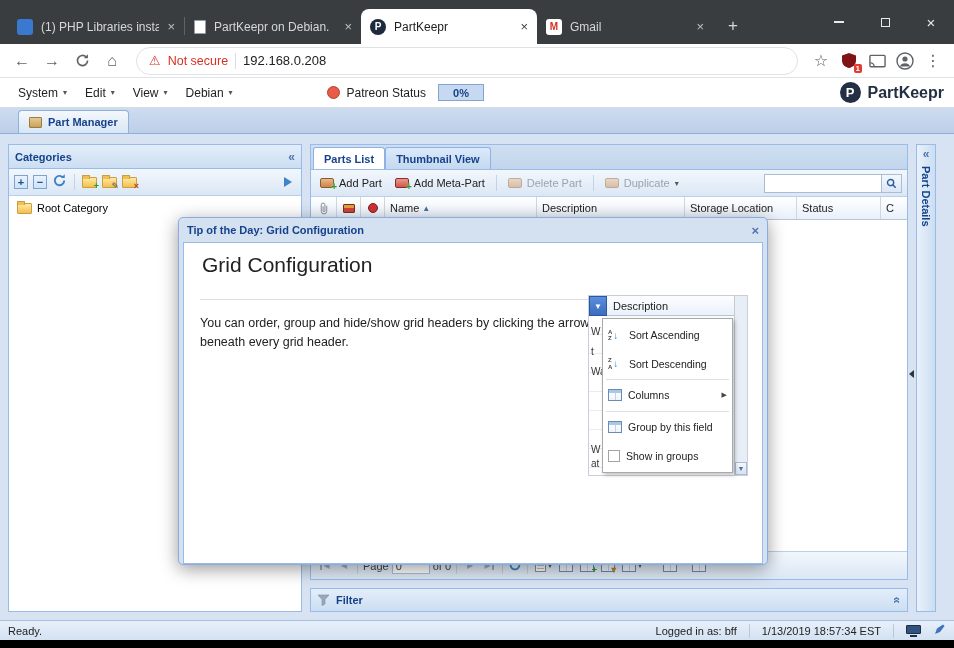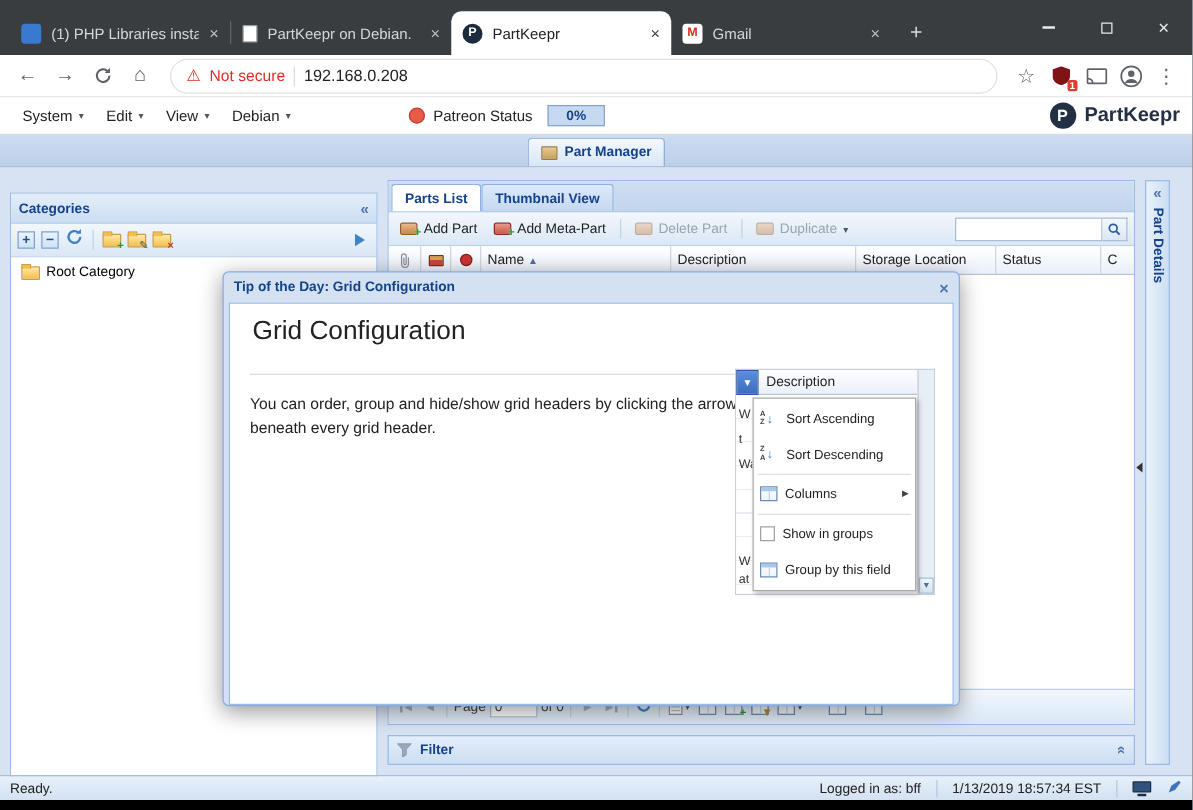--- a/index.html
+++ b/index.html
@@ -41,21 +41,21 @@
   .pkbar{height:30px;background:#fff;display:flex;align-items:center;padding:0 10px;gap:2px;border-bottom:1px solid #d7dbe2;}
   .pkmenu{font-size:12px;color:#222;padding:4px 8px;display:flex;gap:5px;align-items:center;}
   .caret{font-size:8px;color:#555;}
   .patreon{display:flex;align-items:center;gap:7px;margin-left:84px;font-size:12px;color:#222;}
   .pdot{width:13px;height:13px;border-radius:50%;background:#e85b46;border:1px solid #b5402f;}
   .progress{width:46px;height:17px;border:1px solid #86a5ce;background:#c6d9f1;color:#15428b;font-size:11px;font-weight:bold;display:flex;align-items:center;justify-content:center;margin-left:10px;}
   .brand{margin-left:auto;display:flex;align-items:center;gap:7px;font-size:16px;font-weight:bold;color:#232f42;}
   .brandicon{width:21px;height:21px;border-radius:50%;background:#232f42;color:#fff;font-size:13px;font-weight:bold;display:flex;align-items:center;justify-content:center;}
 
   
-  .wstabs{height:26px;background:linear-gradient(#cddcf0,#bccfe8);border-bottom:1px solid #8fb0d8;display:flex;align-items:flex-end;padding:0 18px;justify-content:center;}
+  .wstabs{height:26px;background:linear-gradient(#cddcf0,#bccfe8);border-bottom:1px solid #8fb0d8;display:flex;align-items:flex-end;padding:0 18px;}
   .wstab{height:23px;background:linear-gradient(#f4f8fc,#d8e6f5);border:1px solid #8fb0d8;border-bottom:none;border-radius:4px 4px 0 0;display:flex;align-items:center;gap:6px;padding:0 10px;font-size:11px;font-weight:bold;color:#15428b;}
   .boxicon{width:13px;height:11px;background:linear-gradient(#e7c98f,#c9a25d);border:1px solid #9c7b3e;border-radius:1px;}
 
   
   .viewport{position:absolute;left:0;right:0;top:134px;bottom:20px;background:#d7e3f3;}
   .panel{position:absolute;border:1px solid #99bbe8;background:#fff;display:flex;flex-direction:column;}
   .phead{height:24px;background:linear-gradient(#e4eefa,#cbdef2);border-bottom:1px solid #99bbe8;display:flex;align-items:center;padding:0 6px;font-size:11px;font-weight:bold;color:#15428b;flex:none;}
   .ptool{height:27px;background:linear-gradient(#f2f7fc,#dbe7f5);border-bottom:1px solid #b9d0ea;display:flex;align-items:center;gap:5px;padding:0 5px;flex:none;}
   .tool{margin-left:auto;color:#4f75ad;font-size:12px;font-weight:bold;line-height:1;}
   .tsep{width:1px;height:16px;background:#c3d2e4;margin:0 2px;}
@@ -264,21 +264,21 @@
 
   <div class="wstabs">
     <div class="wstab">
       <span class="boxicon"></span>
       <span>Part Manager</span>
     </div>
   </div>
 
   <div class="viewport">
 
-    <div class="panel" style="left:8px;top:20px;width:294px;height:468px;">
+    <div class="panel" style="left:8px;top:10px;width:294px;height:468px;">
       <div class="phead">
         <span>Categories</span>
         <span class="tool">«</span>
       </div>
       <div class="ptool">
         <span class="sqicon">+</span>
         <span class="sqicon">−</span>
         <span>
           <svg width="15" height="15" viewBox="0 0 16 16">
               <path d="M13 8a5 5 0 1 1-1.5-3.5" fill="none" stroke="#3b82c4" stroke-width="2"></path>
@@ -517,25 +517,25 @@
             <span>Sort Descending</span>
           </div>
           <div class="msep"></div>
           <div class="mitem">
             <span class="mi-table"></span>
             <span>Columns</span>
             <span class="subarr">▶</span>
           </div>
           <div class="msep"></div>
           <div class="mitem">
+            <span class="mi-table"></span>
+            <span>Group by this field</span>
+          </div>
+          <div class="mitem">
             <span class="mcb"></span>
             <span>Show in groups</span>
           </div>
-          <div class="mitem">
-            <span class="mi-table"></span>
-            <span>Group by this field</span>
-          </div>
         </div>
       </div>
     </div>
   </div>
 
 </div>
 
 </body></html>

